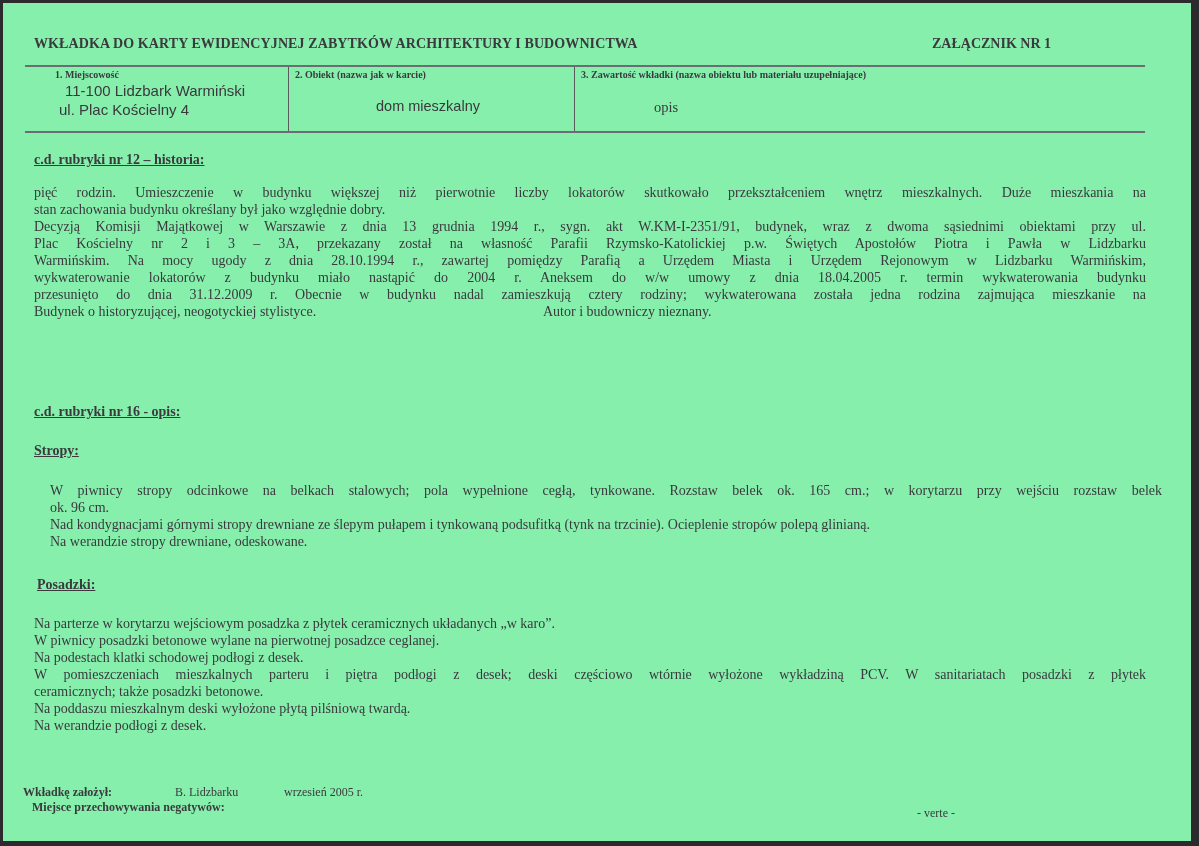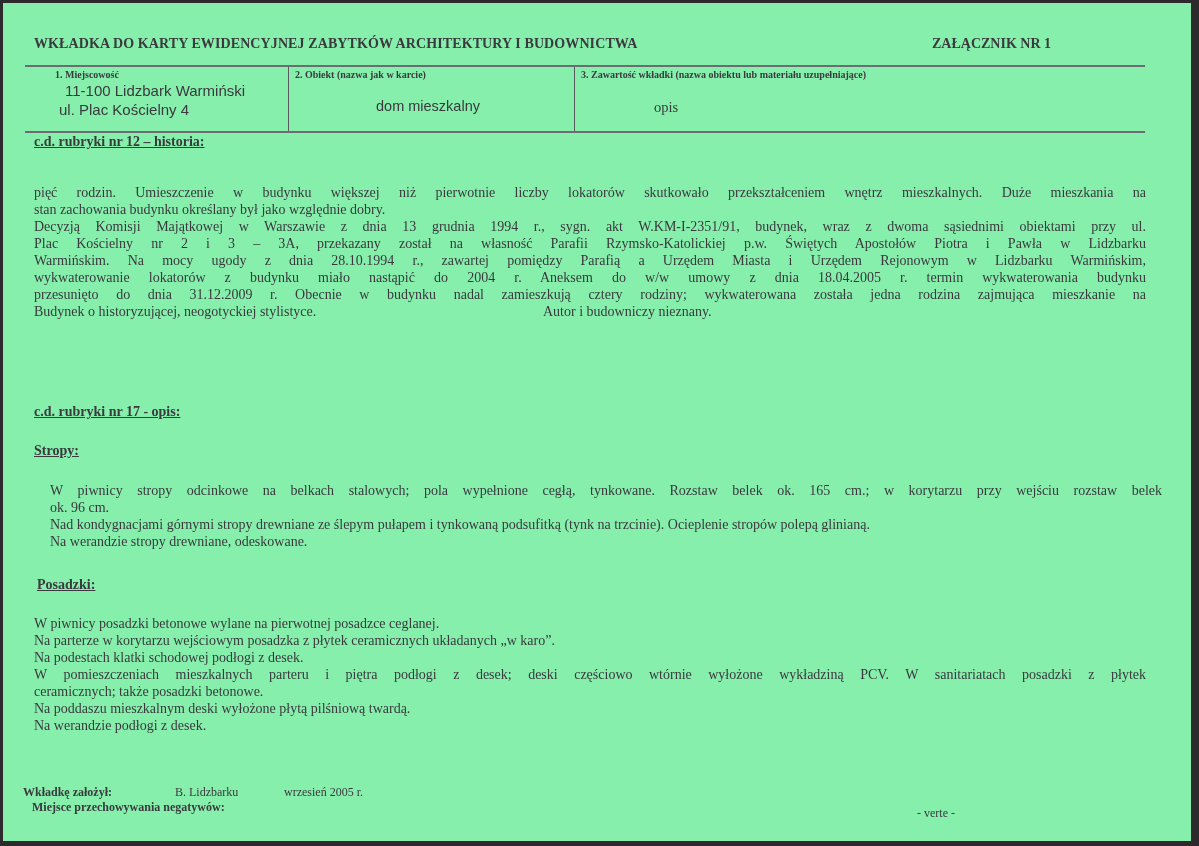--- a/index.html
+++ b/index.html
@@ -131,52 +131,52 @@
     <div class="cell cell-2">
       <div class="cell-label">2. Obiekt (nazwa jak w karcie)</div>
       <div class="cell-value v2">dom mieszkalny</div>
     </div>
     <div class="cell cell-3">
       <div class="cell-label">3. Zawartość wkładki (nazwa obiektu lub materiału uzupełniające)</div>
       <div class="cell-value v3">opis</div>
     </div>
   </div>
 
-  <div class="section-heading" style="left:31px; top:131px;">c.d. rubryki nr 12 – historia:</div>
+  <div class="section-heading" style="left:31px; top:149px;">c.d. rubryki nr 12 – historia:</div>
 
   <div class="para" style="top:181px;">
     <span class="justify-line">pięć rodzin. Umieszczenie w budynku większej niż pierwotnie liczby lokatorów skutkowało przekształceniem wnętrz mieszkalnych. Duże mieszkania na</span>
     <span class="line">stan zachowania budynku określany był jako względnie dobry.</span>
     <span class="justify-line">Decyzją Komisji Majątkowej w Warszawie z dnia 13 grudnia 1994 r., sygn. akt W.KM-I-2351/91, budynek, wraz z dwoma sąsiednimi obiektami przy ul.</span>
     <span class="justify-line">Plac Kościelny nr 2 i 3 – 3A, przekazany został na własność Parafii Rzymsko-Katolickiej p.w. Świętych Apostołów Piotra i Pawła w Lidzbarku</span>
     <span class="justify-line">Warmińskim. Na mocy ugody z dnia 28.10.1994 r., zawartej pomiędzy Parafią a Urzędem Miasta i Urzędem Rejonowym w Lidzbarku Warmińskim,</span>
     <span class="justify-line">wykwaterowanie lokatorów z budynku miało nastąpić do 2004 r. Aneksem do w/w umowy z dnia 18.04.2005 r. termin wykwaterowania budynku</span>
     <span class="justify-line">przesunięto do dnia 31.12.2009 r. Obecnie w budynku nadal zamieszkują cztery rodziny; wykwaterowana została jedna rodzina zajmująca mieszkanie na</span>
     <span class="line" style="position:relative; height:17px;">
       <span>Budynek o historyzującej, neogotyckiej stylistyce.</span>
       <span style="position:absolute; left:509px;">Autor i budowniczy nieznany.</span>
     </span>
   </div>
 
-  <div class="section-heading" style="left:31px; top:401px;">c.d. rubryki nr 17 - opis:</div>
+  <div class="section-heading" style="left:31px; top:401px;">c.d. rubryki nr 16 - opis:</div>
 
   <div class="section-heading" style="left:31px; top:440px;">Stropy:</div>
 
   <div class="para" style="top:479px;margin-left:16px;">
     <span class="justify-line">W piwnicy stropy odcinkowe na belkach stalowych; pola wypełnione cegłą, tynkowane. Rozstaw belek ok. 165 cm.; w korytarzu przy wejściu rozstaw belek</span>
     <span class="line">ok. 96 cm.</span>
     <span class="line">Nad kondygnacjami górnymi stropy drewniane ze ślepym pułapem i tynkowaną podsufitką (tynk na trzcinie). Ocieplenie stropów polepą glinianą.</span>
     <span class="line">Na werandzie stropy drewniane, odeskowane.</span>
   </div>
 
   <div class="section-heading" style="left:34px; top:574px;">Posadzki:</div>
 
   <div class="para" style="top:612px;">
+    <span class="line">Na parterze w korytarzu wejściowym posadzka z płytek ceramicznych układanych „w karo”.</span>
     <span class="line">W piwnicy posadzki betonowe wylane na pierwotnej posadzce ceglanej.</span>
-    <span class="line">Na parterze w korytarzu wejściowym posadzka z płytek ceramicznych układanych „w karo”.</span>
     <span class="line">Na podestach klatki schodowej podłogi z desek.</span>
     <span class="justify-line">W pomieszczeniach mieszkalnych parteru i piętra podłogi z desek; deski częściowo wtórnie wyłożone wykładziną PCV. W sanitariatach posadzki z płytek</span>
     <span class="line">ceramicznych; także posadzki betonowe.</span>
     <span class="line">Na poddaszu mieszkalnym deski wyłożone płytą pilśniową twardą.</span>
     <span class="line">Na werandzie podłogi z desek.</span>
   </div>
 
   <div class="footer-label" style="left:20px; top:782px;">Wkładkę założył:</div>
   <div class="footer-val" style="left:172px; top:782px;">B. Lidzbarku</div>
   <div class="footer-val" style="left:281px; top:782px;">wrzesień  2005 r.</div>

